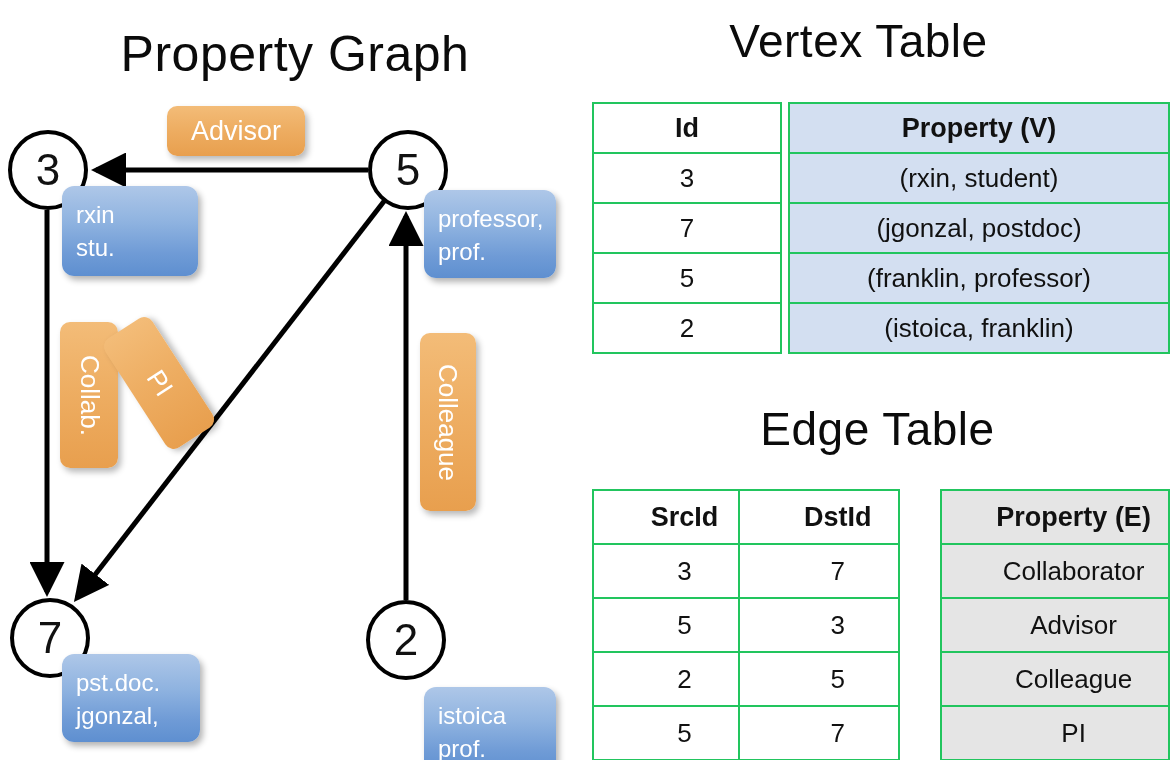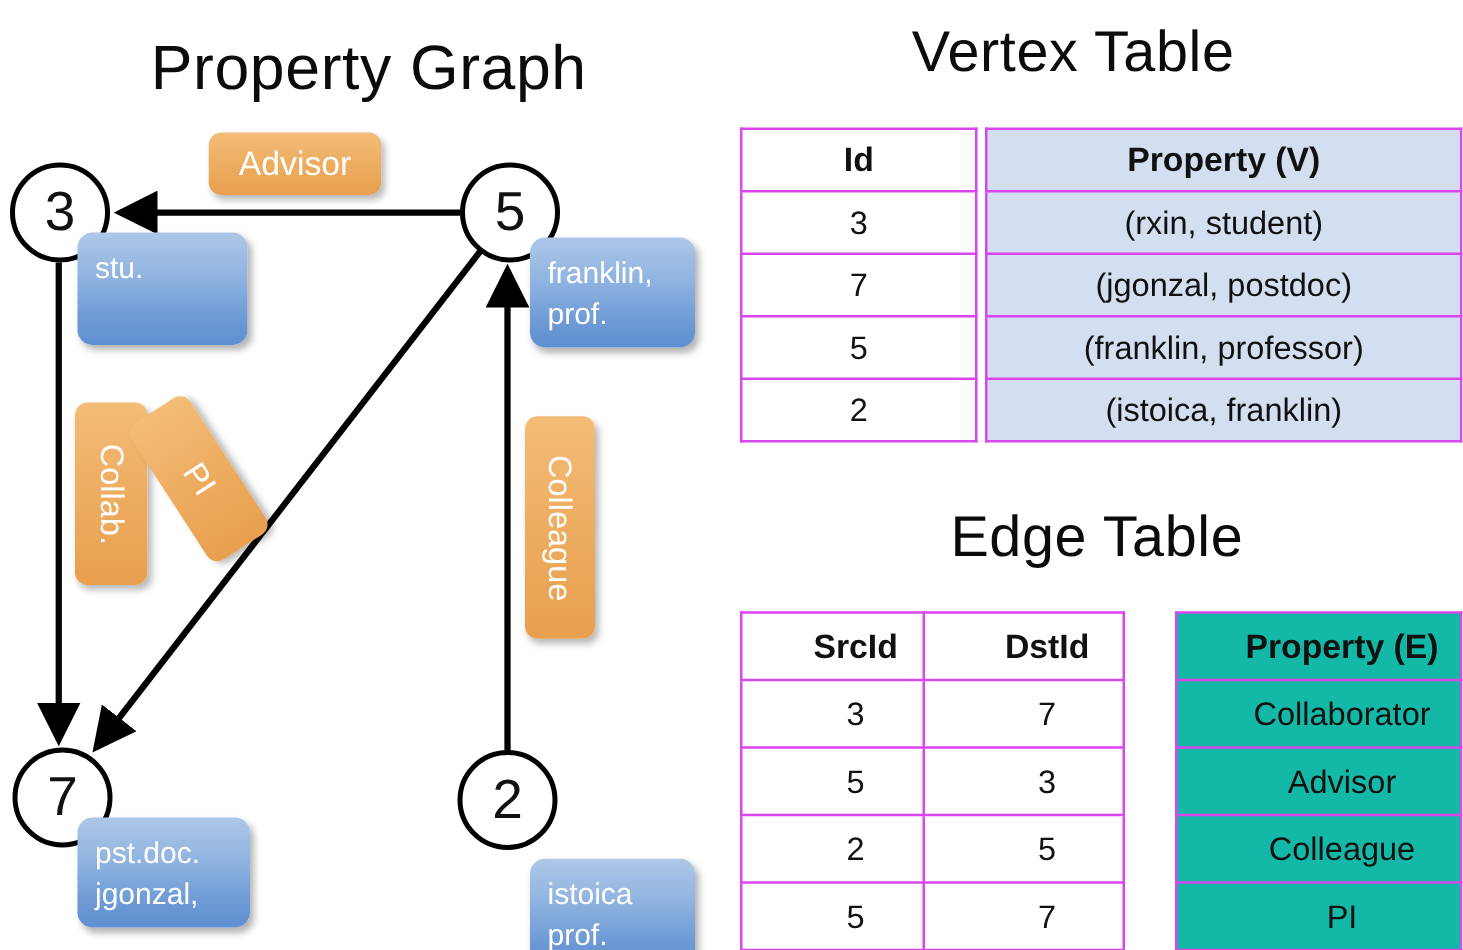--- a/index.html
+++ b/index.html
@@ -138,41 +138,41 @@
 
   
   .tbl {
     position: absolute;
     border-collapse: collapse;
     font-family: "Liberation Sans", sans-serif;
     font-weight: 300;
     color: #111;
   }
   .tbl td, .tbl th {
-    border: 2px solid #d946ef;
+    border: 2px solid #22c55e;
     text-align: center;
     font-weight: 300;
     padding: 0;
   }
   .tbl .hdr { font-weight: 700; font-size: 27px; }
   .tbl .cell { font-size: 26px; }
 
   
   .gap-col { border: none !important; width: 6px; }
 
   #vertex-table { left: 592px; top: 102px; }
   #vertex-table td { height: 48px; }
   #vertex-table .col-id { width: 186px; background: #ffffff; }
   #vertex-table .col-prop { width: 378px; background: #d3dff1; }
 
   #edge-table { left: 592px; top: 489px; }
   #edge-table td { height: 52px; padding-left: 37px; }
   #edge-table .col-src { width: 150px; background: #ffffff; }
   #edge-table .col-dst { width: 180px; background: #ffffff; border-radius: 20px; }
-  #edge-table .col-prop { width: 240px; background: #14b8a6; }
+  #edge-table .col-prop { width: 240px; background: #e5e5e5; }
 </style>
 </head>
 <body>
 
 <div id="title-property-graph" class="title">Property Graph</div>
 
 <div id="graph-panel">
 
   <svg id="graph-edges" viewBox="0 0 590 760" xmlns="http://www.w3.org/2000/svg">
     <defs>
@@ -189,24 +189,25 @@
 
     <line x1="406" y1="600" x2="406" y2="216" stroke="#000" stroke-width="5" marker-end="url(#arrow)"></line>
   </svg>
 
   <div id="node-3" class="node-circle">3</div>
   <div id="node-5" class="node-circle">5</div>
   <div id="node-7" class="node-circle">7</div>
   <div id="node-2" class="node-circle">2</div>
 
   <div id="prop-3" class="prop-box">
+    <div>rxin</div>
     <div>stu.</div>
   </div>
   <div id="prop-5" class="prop-box">
-    <div>franklin,</div>
+    <div>professor,</div>
     <div>prof.</div>
   </div>
   <div id="prop-7" class="prop-box">
     <div>pst.doc.</div>
     <div>jgonzal,</div>
   </div>
   <div id="prop-2" class="prop-box">
     <div>istoica</div>
     <div>prof.</div>
   </div>

